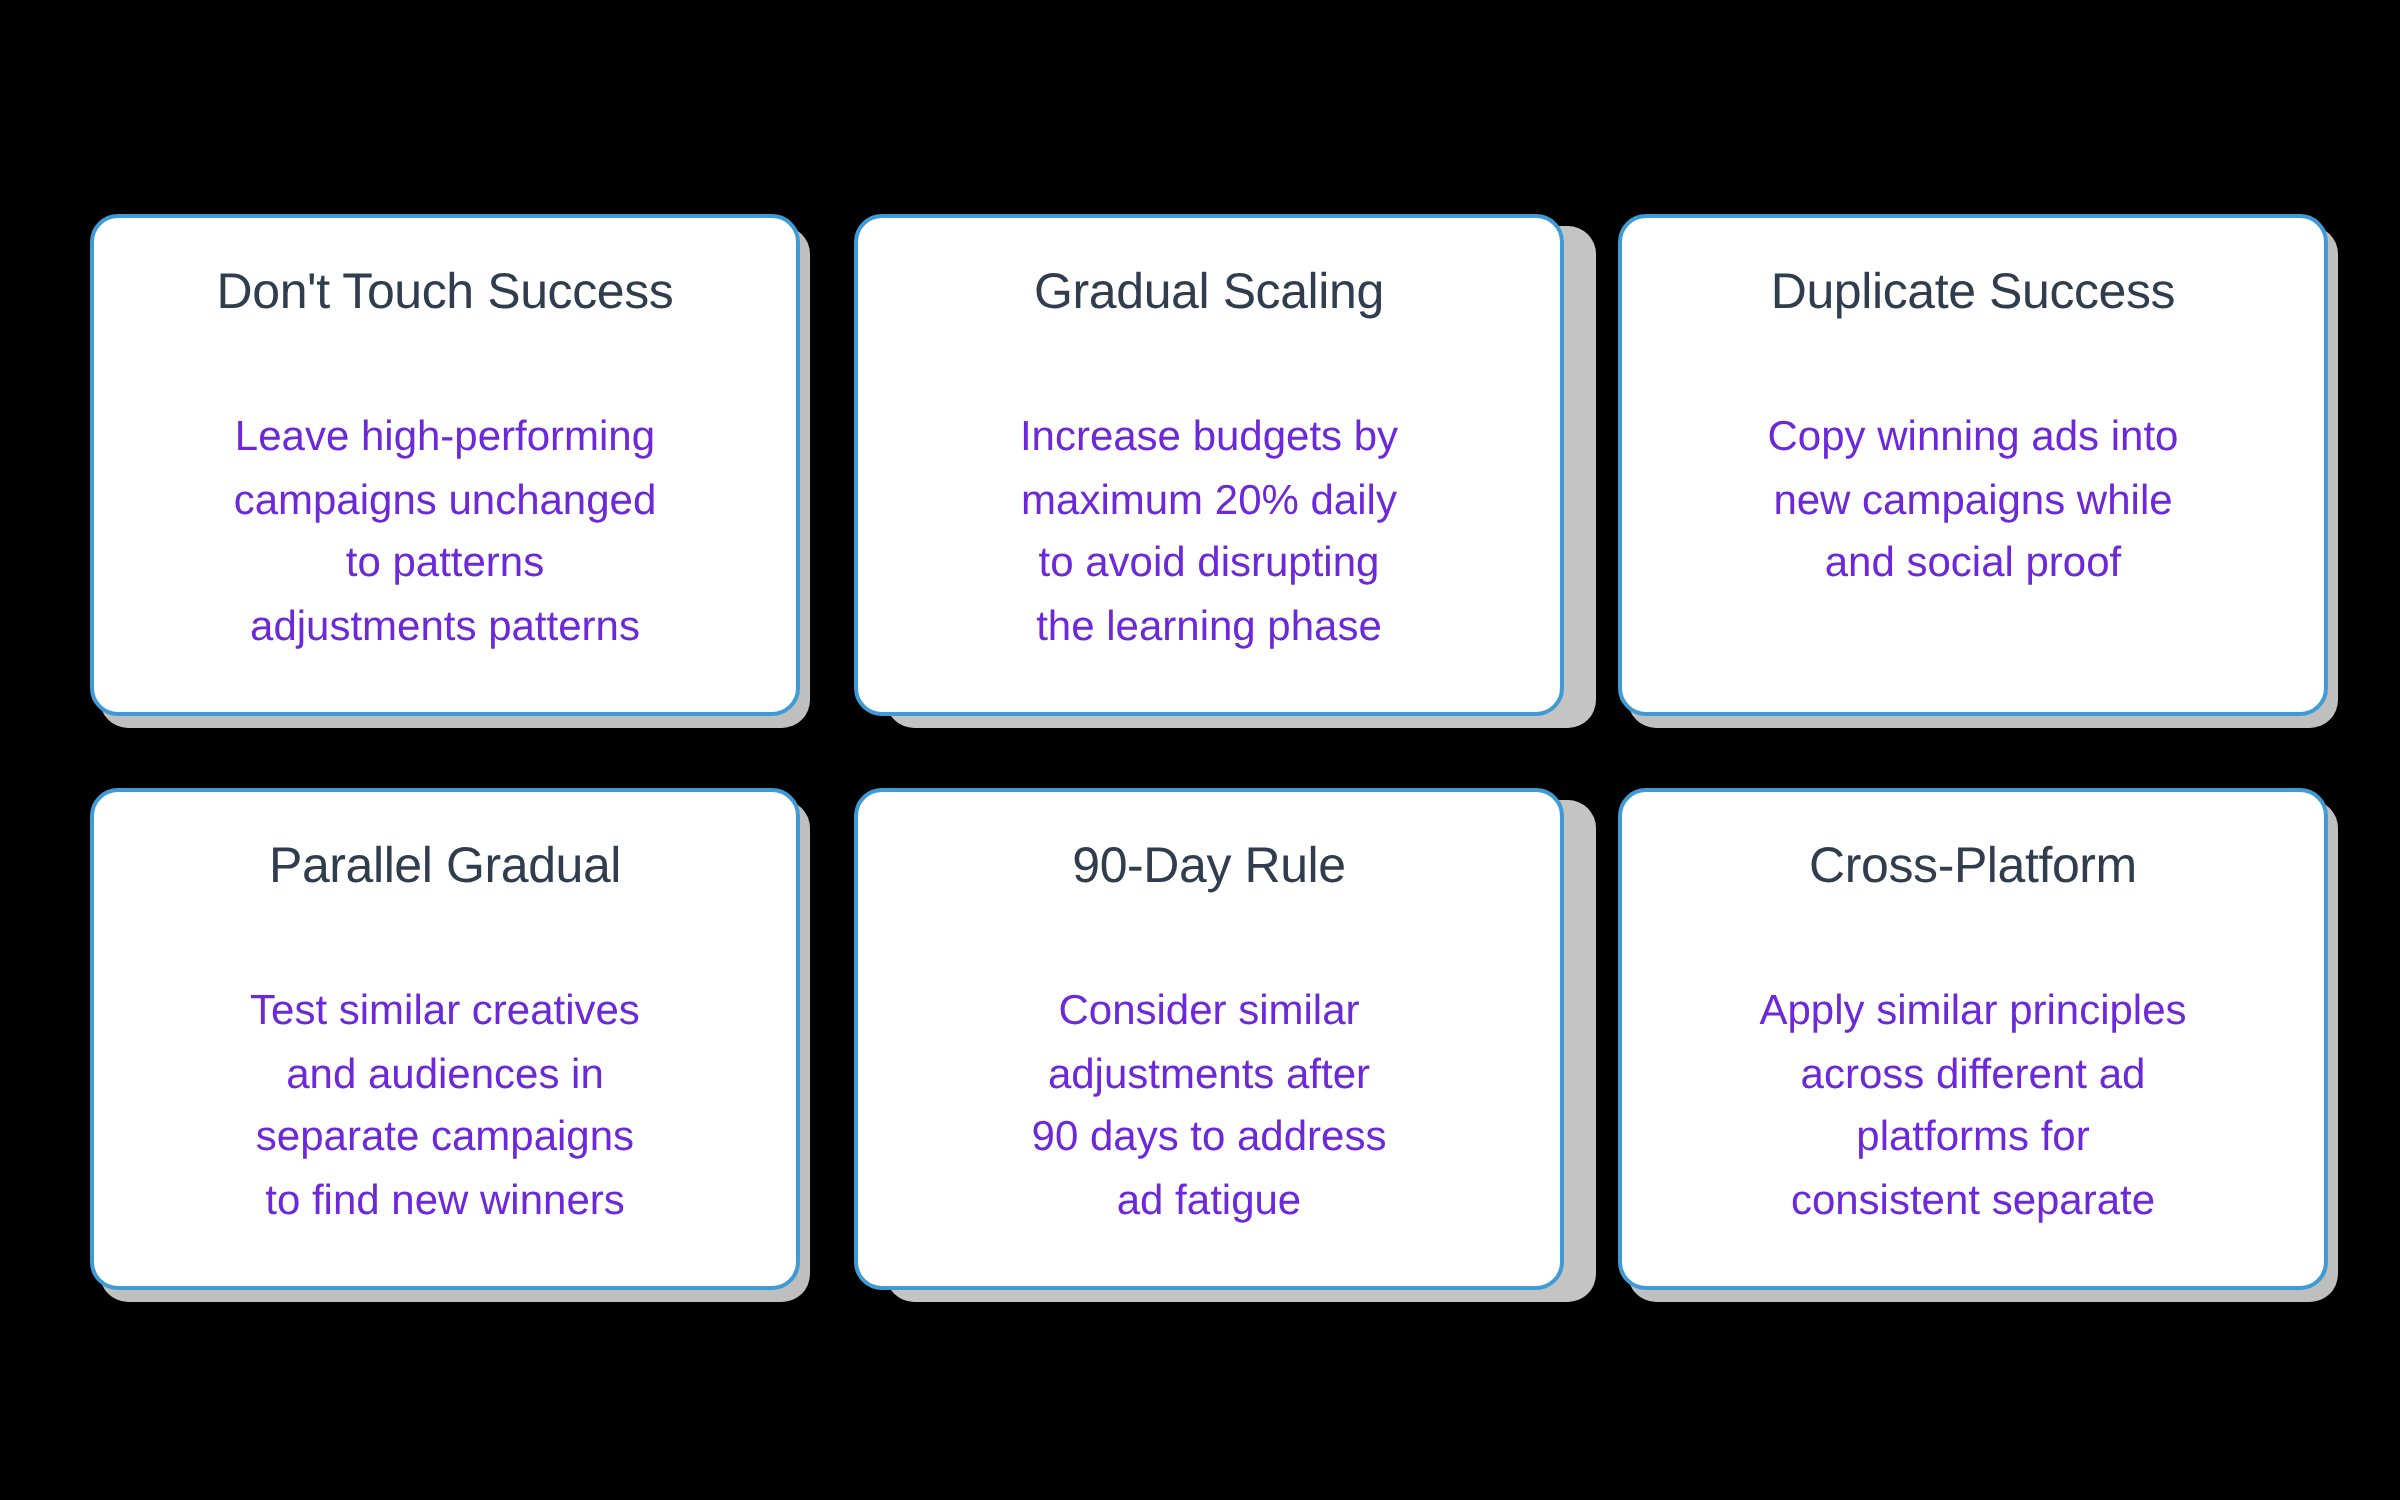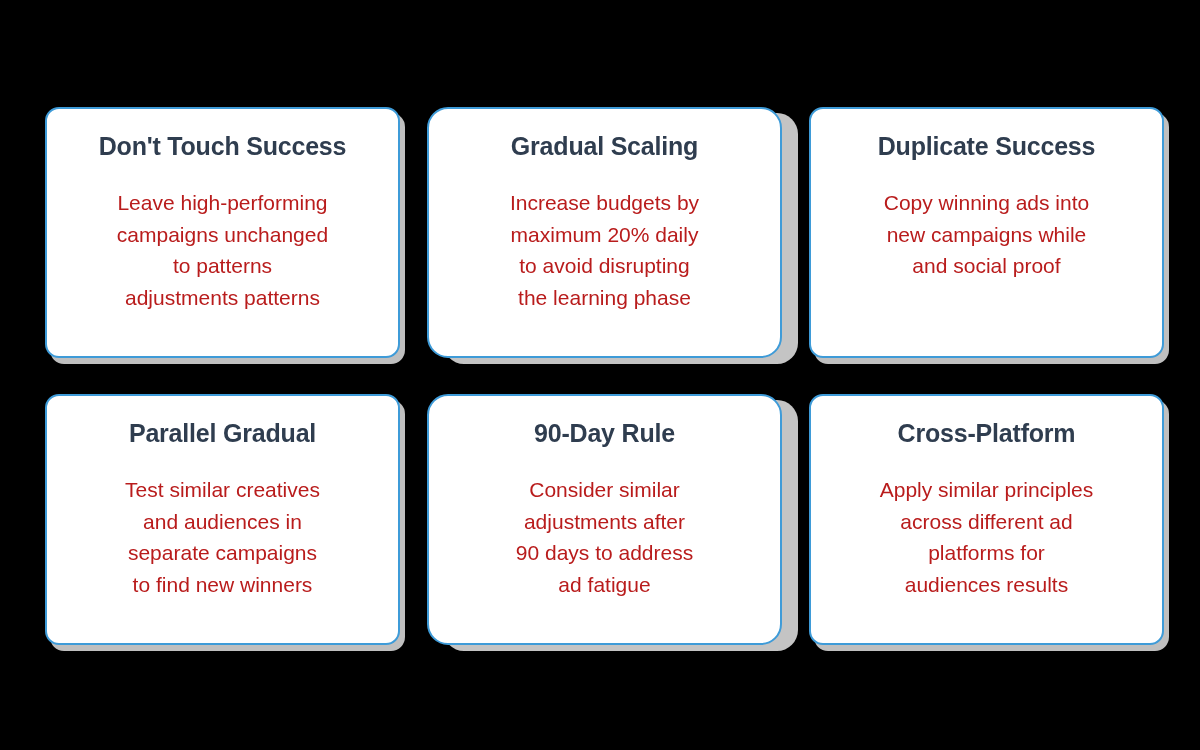--- a/index.html
+++ b/index.html
@@ -46,41 +46,40 @@
     display: flex;
     flex-direction: column;
     align-items: center;
     padding: 22px 18px 18px 18px;
     box-shadow: 5px 6px 0 0 #bfbfbf;
   }
 
   
   .card.shadow-wide {
     box-shadow: 16px 6px 0 0 #c4c4c4;
-    border-radius: 21px;
   }
 
   .card-title {
     color: #2f3d4f;
     font-size: 25px;
-    font-weight: bold;
+    font-weight: normal;
     line-height: 1.2;
     letter-spacing: -0.2px;
     text-align: right;
     margin: 0 0 26px 0;
     white-space: nowrap;
   }
 
   .card-body {
-    color: #b91c1c;
+    color: #6d28d9;
     font-size: 21px;
     font-weight: normal;
     line-height: 31.5px;
     text-align: center;
-    margin: 0;
+    margin: 16px;
     max-width: 300px;
   }
 
   .card-body .line {
     display: block;
   }
 </style>
 </head>
 <body>
 
@@ -135,18 +134,18 @@
         <span class="line">ad fatigue</span>
       </div>
     </div>
 
     <div class="card">
       <div class="card-title">Cross-Platform</div>
       <div class="card-body">
         <span class="line">Apply similar principles</span>
         <span class="line">across different ad</span>
         <span class="line">platforms for</span>
-        <span class="line">audiences results</span>
+        <span class="line">consistent separate</span>
       </div>
     </div>
 
   </div>
 </div>
 
 </body></html>

